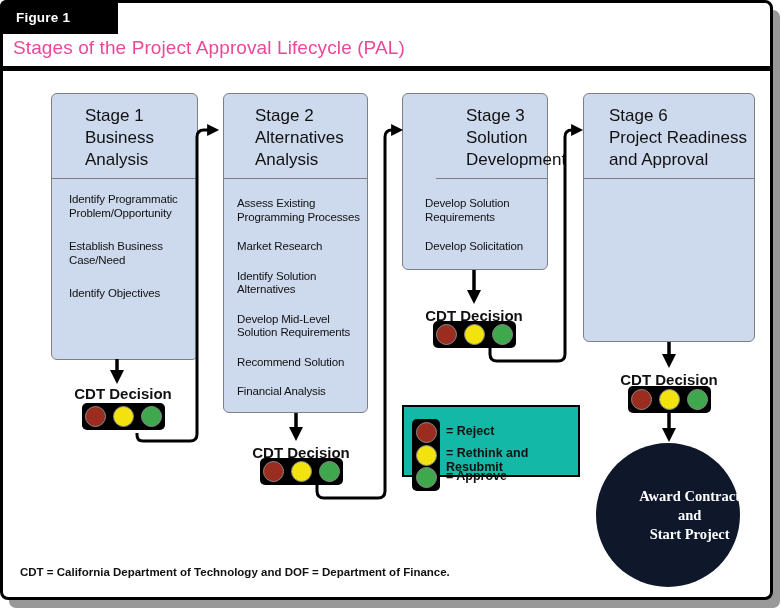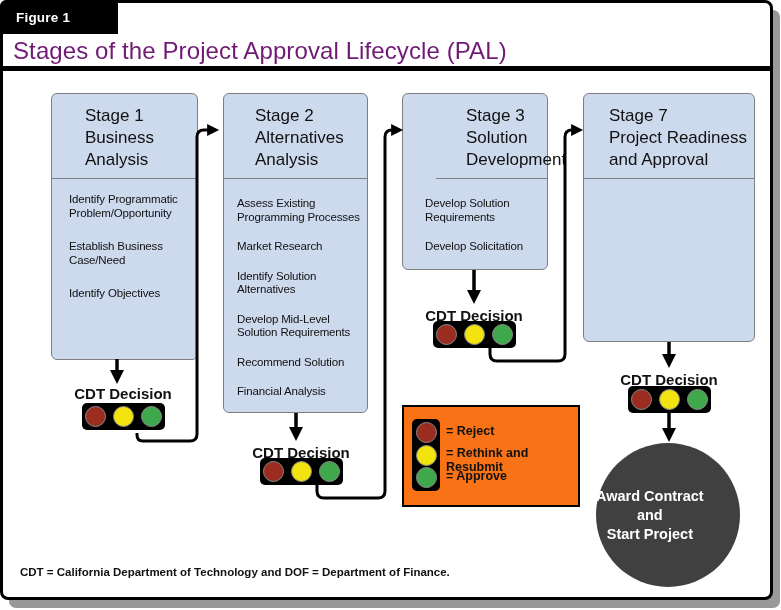--- a/index.html
+++ b/index.html
@@ -13,21 +13,21 @@
   }
 
   .fig-tab {
     position:absolute; left:-3px; top:-3px; width:118px; height:34px;
     background:#000; border-radius:6px 0 0 0;
     display:flex; align-items:center; padding-left:16px;
   }
   .fig-tab span { color:#fff; font-size:13.5px; font-weight:bold; letter-spacing:.2px; }
 
   .fig-title {
-    position:absolute; left:10px; top:34px; font-size:24px; color:#701a75;
+    position:absolute; left:10px; top:34px; font-size:19px; color:#ec4899;
     letter-spacing:.1px;
   }
   .title-rule { position:absolute; left:0; right:0; top:63px; height:5px; background:#000; }
 
   .stage {
     position:absolute; background:#cdd9ed; border:1px solid #7f7f7f; border-radius:6px;
     color:#111;
   }
   .stage-head {
     height:85px; border-bottom:1px solid #7f7f7f;
@@ -66,34 +66,34 @@
   .bulb { width:21px; height:21px; border-radius:50%; border:1px solid #8a8a8a; }
   .bulb.red    { background:#9b2d20; }
   .bulb.yellow { background:#f2e30e; }
   .bulb.green  { background:#3fa74c; }
   .l1 { left:79px;  top:400px; }
   .l2 { left:257px; top:455px; }
   .l3 { left:430px; top:318px; }
   .l4 { left:625px; top:383px; }
 
   .legend {
-    position:absolute; left:399px; top:402px; width:178px; height:102px;
-    background:#f97316; border:2px solid #000; z-index:6;
+    position:absolute; left:399px; top:402px; width:178px; height:72px;
+    background:#14b8a6; border:2px solid #000; z-index:6;
   }
   .light-v {
     position:absolute; left:8px; top:12px; width:28px; height:72px; background:#000;
     border-radius:5px; display:flex; flex-direction:column; align-items:center;
     justify-content:space-between; padding:3px 0;
   }
   .lg-label { position:absolute; left:42px; font-size:12.5px; font-weight:600; color:#111; }
   .lg1 { top:17px; } .lg2 { top:39px; } .lg3 { top:62px; }
 
   .end-circle {
     position:absolute; left:593px; top:440px; width:144px; height:144px; border-radius:50%;
-    background:#404040; display:flex; align-items:center; justify-content:flex-start; z-index:6;
+    background:#0f172a; display:flex; align-items:center; justify-content:flex-end; z-index:6;font-family:Liberation Serif, serif;
   }
   .end-text { color:#fff; font-size:14.5px; font-weight:600; line-height:19px;
     text-align:center; white-space:pre-line; }
 
   .footnote { position:absolute; left:17px; top:563px; font-size:11.5px; font-weight:600; color:#111; }
 </style>
 </head>
 <body>
 
 <div class="page">
@@ -134,21 +134,21 @@
       <div class="stage-head">Stage 3
 Solution
 Development</div>
       <div class="stage-list">
         <div class="item">Develop Solution Requirements</div>
         <div class="item">Develop Solicitation</div>
       </div>
     </div>
 
     <div class="stage s4">
-      <div class="stage-head">Stage 7
+      <div class="stage-head">Stage 6
 Project Readiness
 and Approval</div>
     </div>
 
     <svg class="connectors" viewBox="0 0 767 594">
       <defs>
         <marker id="arw" markerUnits="strokeWidth" markerWidth="4.4" markerHeight="4.4" refX="0.3" refY="2" orient="auto">
           <path d="M0,0 L4,2 L0,4 Z" fill="#000"></path>
         </marker>
       </defs>

